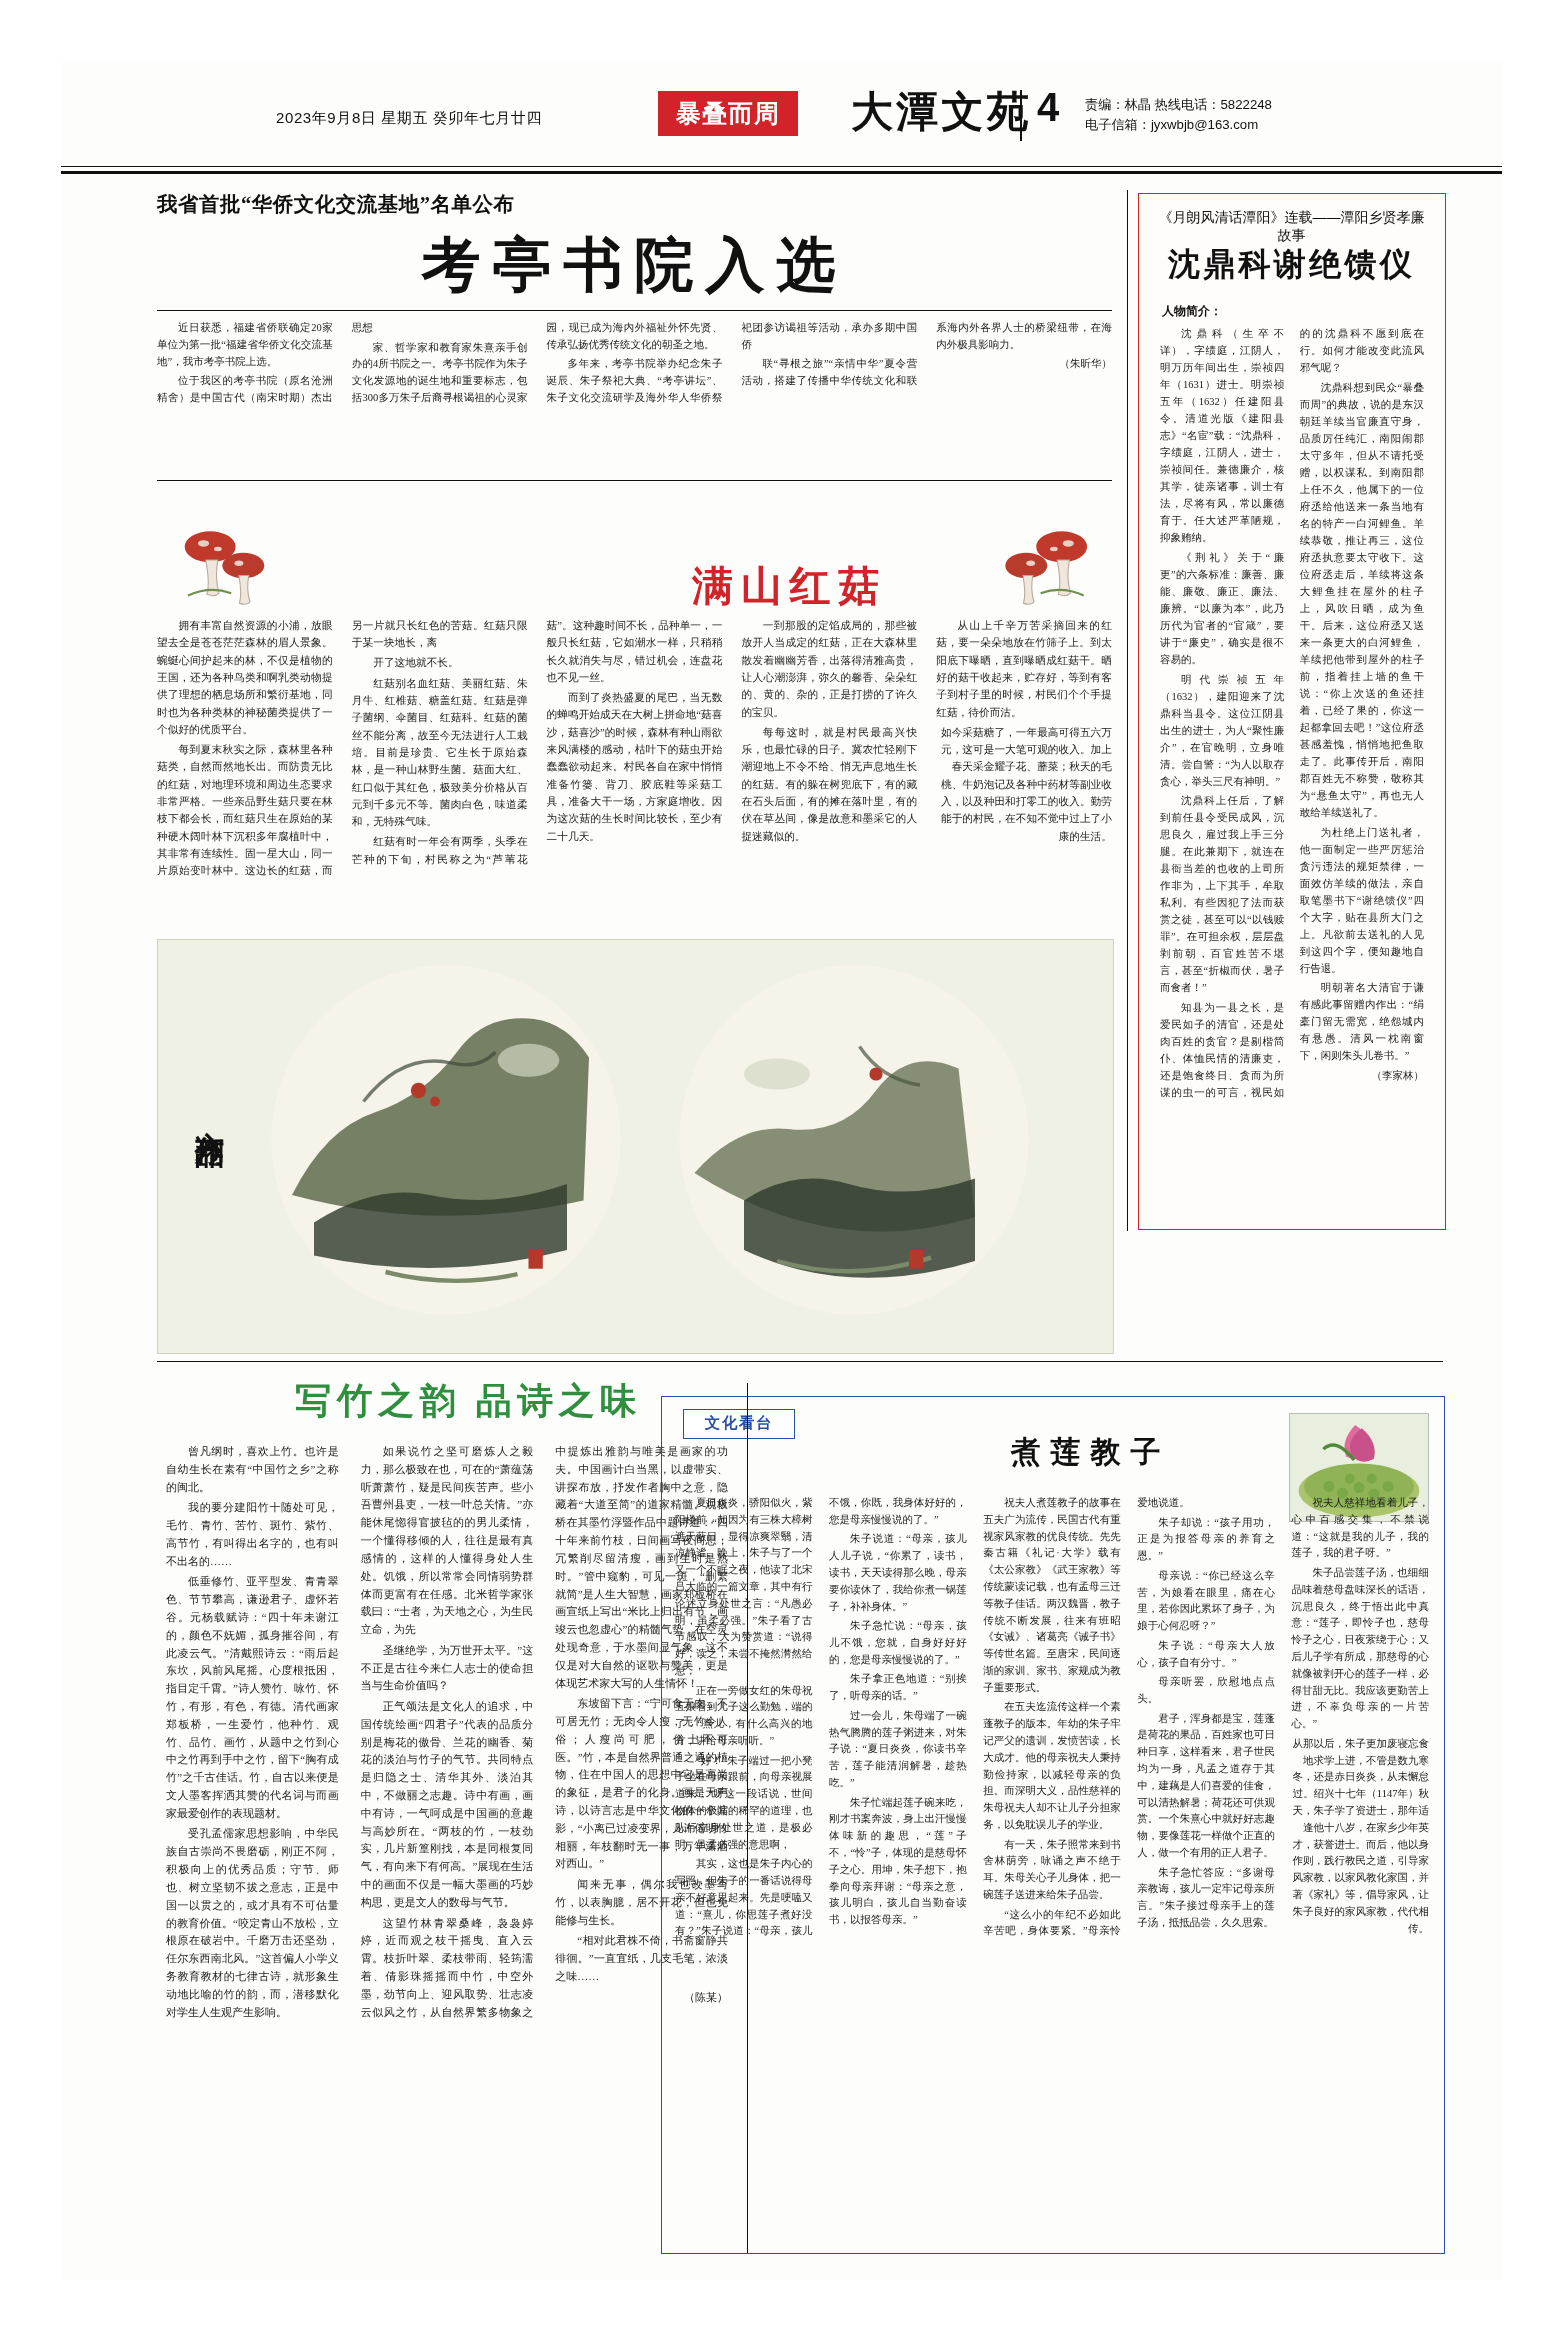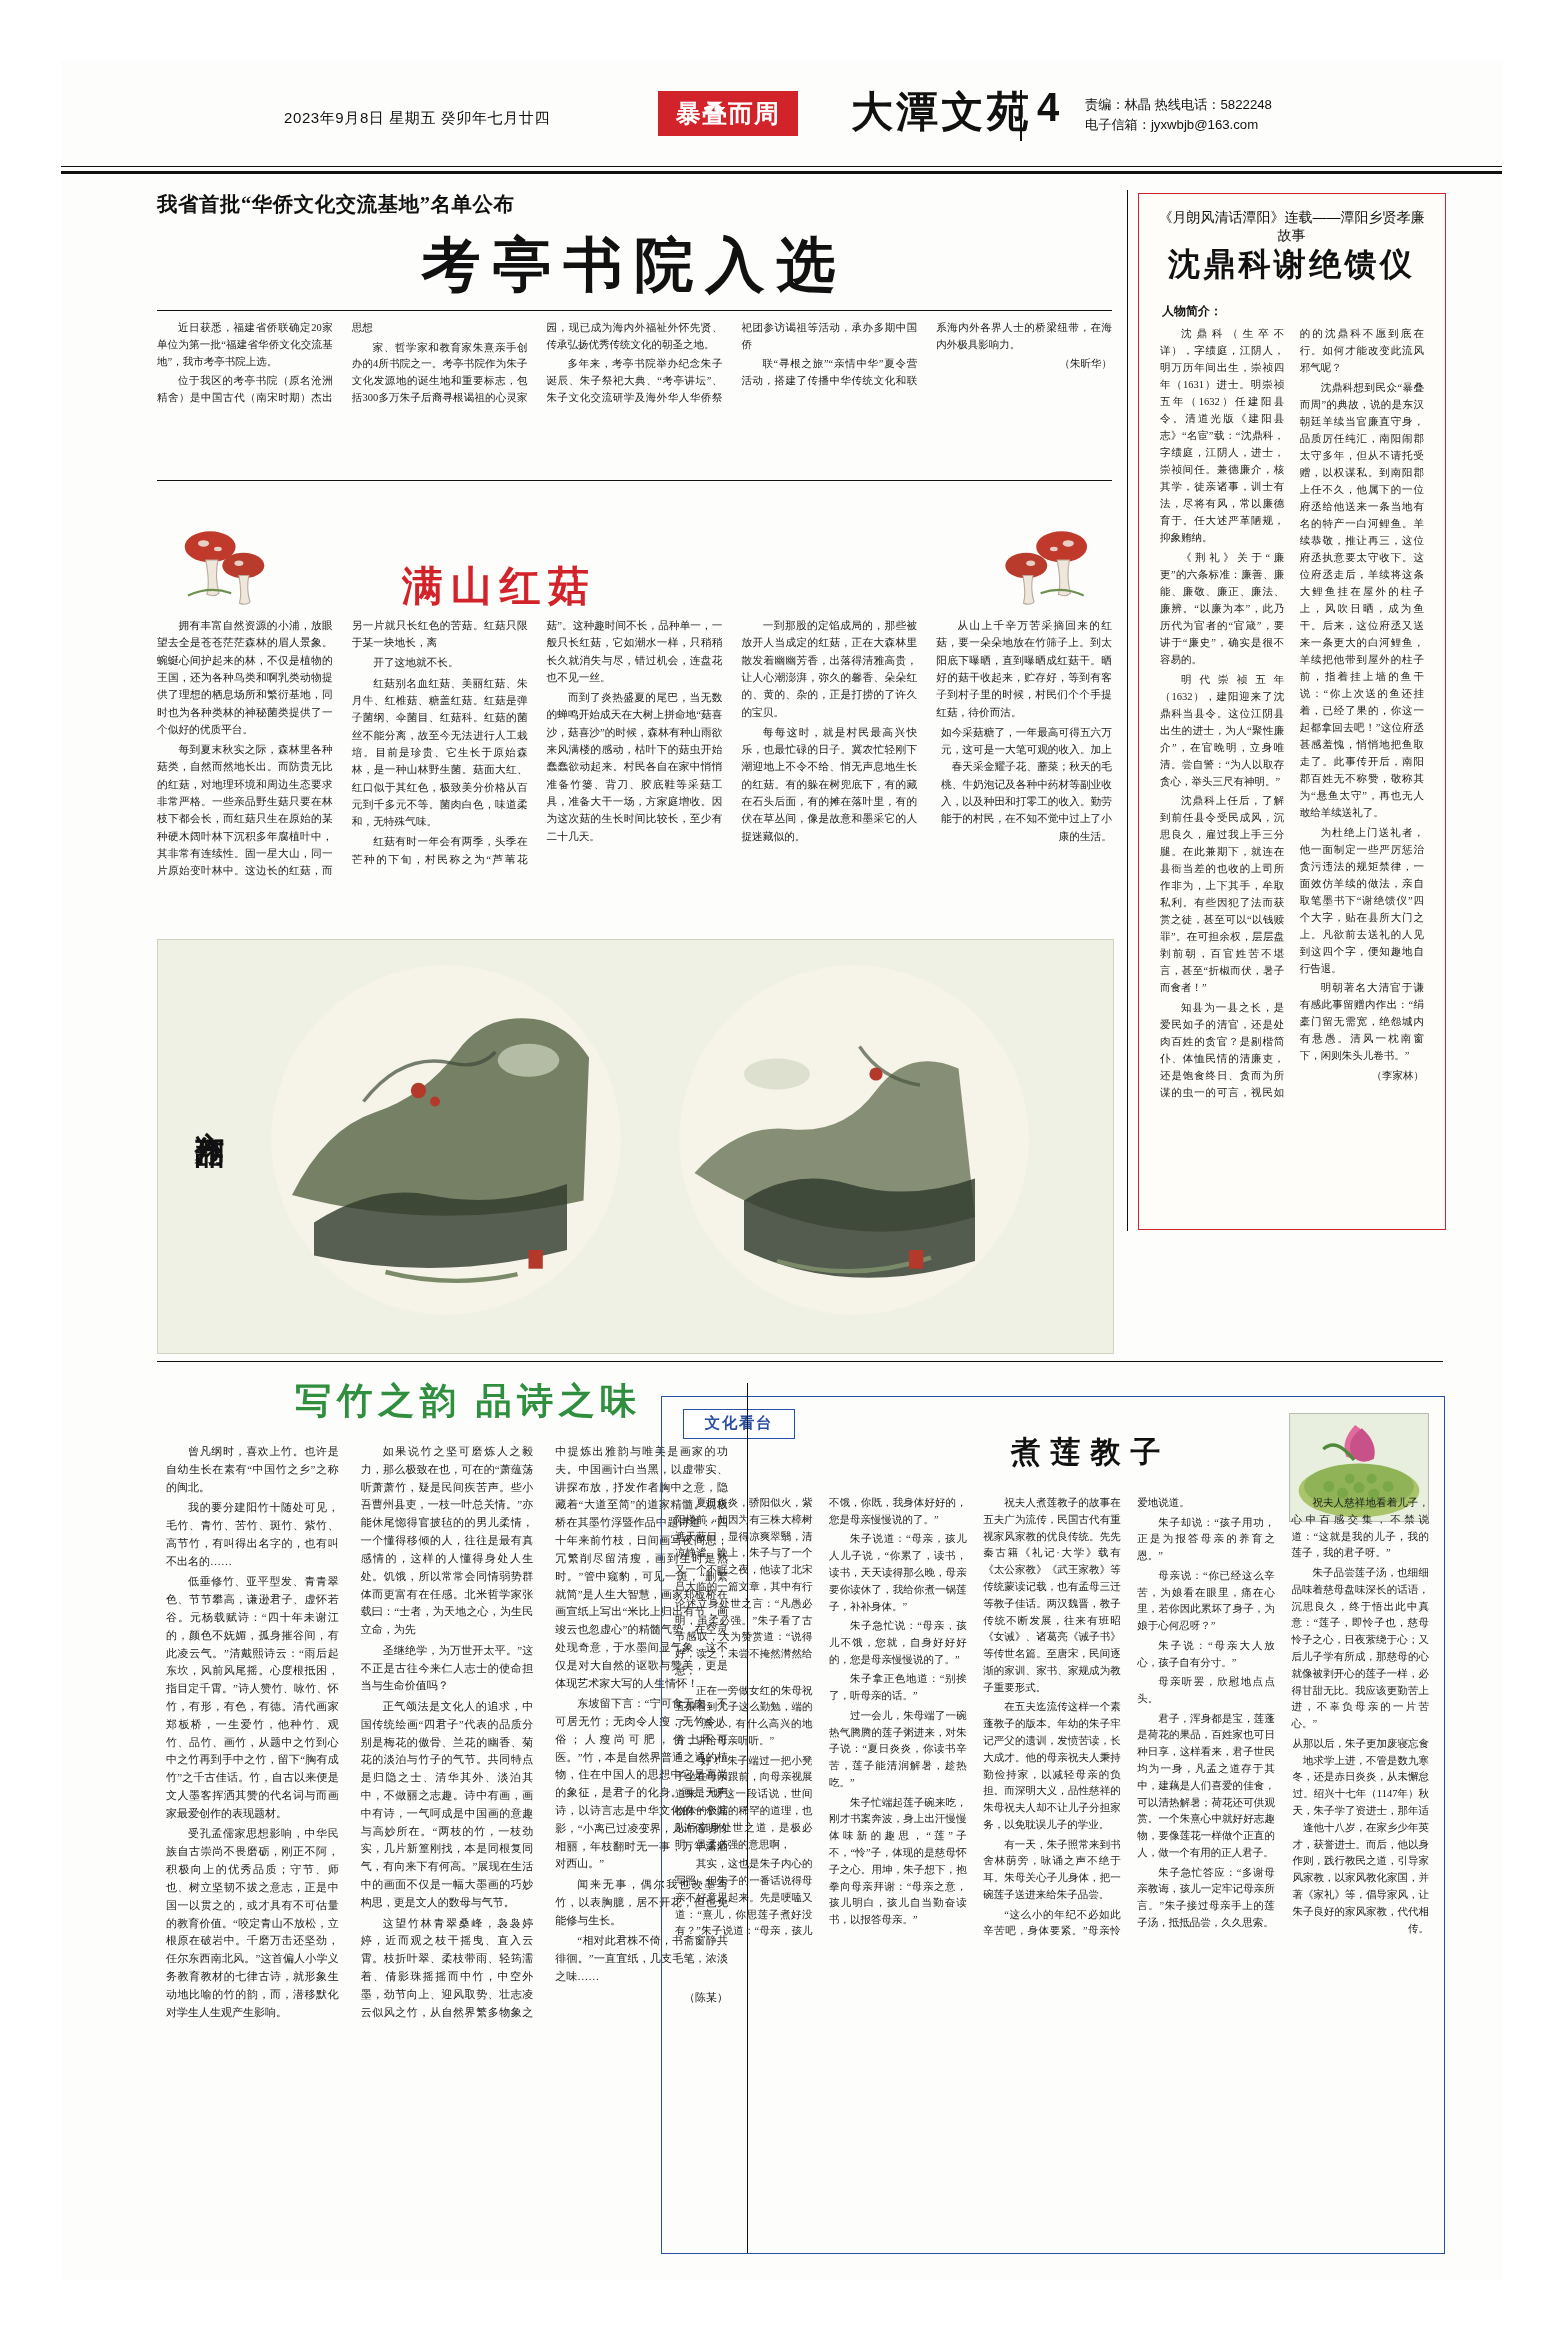--- a/index.html
+++ b/index.html
@@ -11,21 +11,21 @@
   .sheet{
     position:absolute;left:61px;top:61px;width:1441px;height:2219px;
     background:#fdfdfb;
     box-sizing:border-box;
   }
   
   .masthead{position:absolute;left:0;top:0;width:100%;height:113px;}
   .masthead .rule{position:absolute;left:0;right:0;bottom:0;height:2.8px;background:#111;}
   .masthead .rule2{position:absolute;left:0;right:0;bottom:6.6px;height:1.1px;background:#111;}
   .date-line{position:absolute;left:215px;top:48px;font-size:15px;color:#111;letter-spacing:0.6px;
-    font-family:"Liberation Sans",sans-serif;margin-left:8px;}
+    font-family:"Liberation Sans",sans-serif;}
   .logo-box{position:absolute;left:597px;top:30px;width:140px;height:45px;background:#d3232a;
     display:flex;align-items:center;justify-content:center;}
   .logo-box span{color:#fff;font-size:25px;font-weight:bold;letter-spacing:1.1px;
     font-family:"Liberation Serif",serif;}
   .paper-title{position:absolute;left:754px;top:23px;font-size:42px;font-weight:bold;color:#111;
     letter-spacing:3.3px;font-family:"Liberation Serif",serif;margin-left:36px;}
   .page-num-sep{position:absolute;left:959px;top:29px;width:1.7px;height:51px;background:#111;}
   .page-num{position:absolute;left:976px;top:24px;font-size:40px;font-weight:bold;color:#111;
     font-family:"Liberation Sans",sans-serif;}
   .contact{position:absolute;left:1024px;top:34px;font-size:13.2px;color:#111;line-height:1.55;
@@ -38,21 +38,21 @@
   .lead-head{position:absolute;left:96px;top:129px;font-size:20.4px;font-weight:bold;color:#111;
     letter-spacing:0.6px;}
   .main-title{position:absolute;left:96px;top:165px;width:955px;text-align:center;
     font-size:59px;font-weight:bold;letter-spacing:12px;color:#111;}
   .lead-rule{position:absolute;left:96px;top:249px;width:955px;height:1.1px;background:#111;}
   .lead-body{position:absolute;left:96px;top:259px;width:955px;height:127px;
     column-count:5;column-gap:19px;font-size:10.5px;line-height:1.6;color:#1a1a1a;}
   .lead-body p{text-indent:2em;margin:0 0 2.8px 0;}
   .byline{text-align:right;text-indent:0 !important;}
   
-  .mush-title{position:absolute;left:341px;top:498px;width:485px;text-align:left;
+  .mush-title{position:absolute;left:341px;top:498px;width:485px;text-align:right;
     font-size:41px;font-weight:bold;color:#d3232a;letter-spacing:7.7px;
     font-family:Liberation Sans, sans-serif;}
   .mush-art{position:absolute;width:105px;height:94px;}
   .mush-left{left:116px;top:457px;}
   .mush-right{left:931px;top:457px;}
   .mush-body{position:absolute;left:96px;top:556px;width:955px;height:308px;
     column-count:5;column-gap:19px;font-size:10.7px;line-height:1.62;color:#1a1a1a;}
   .mush-body p{text-indent:2em;margin:0 0 2.8px 0;}
   
   .paint-wrap{position:absolute;left:96px;top:878px;width:955px;height:413px;

